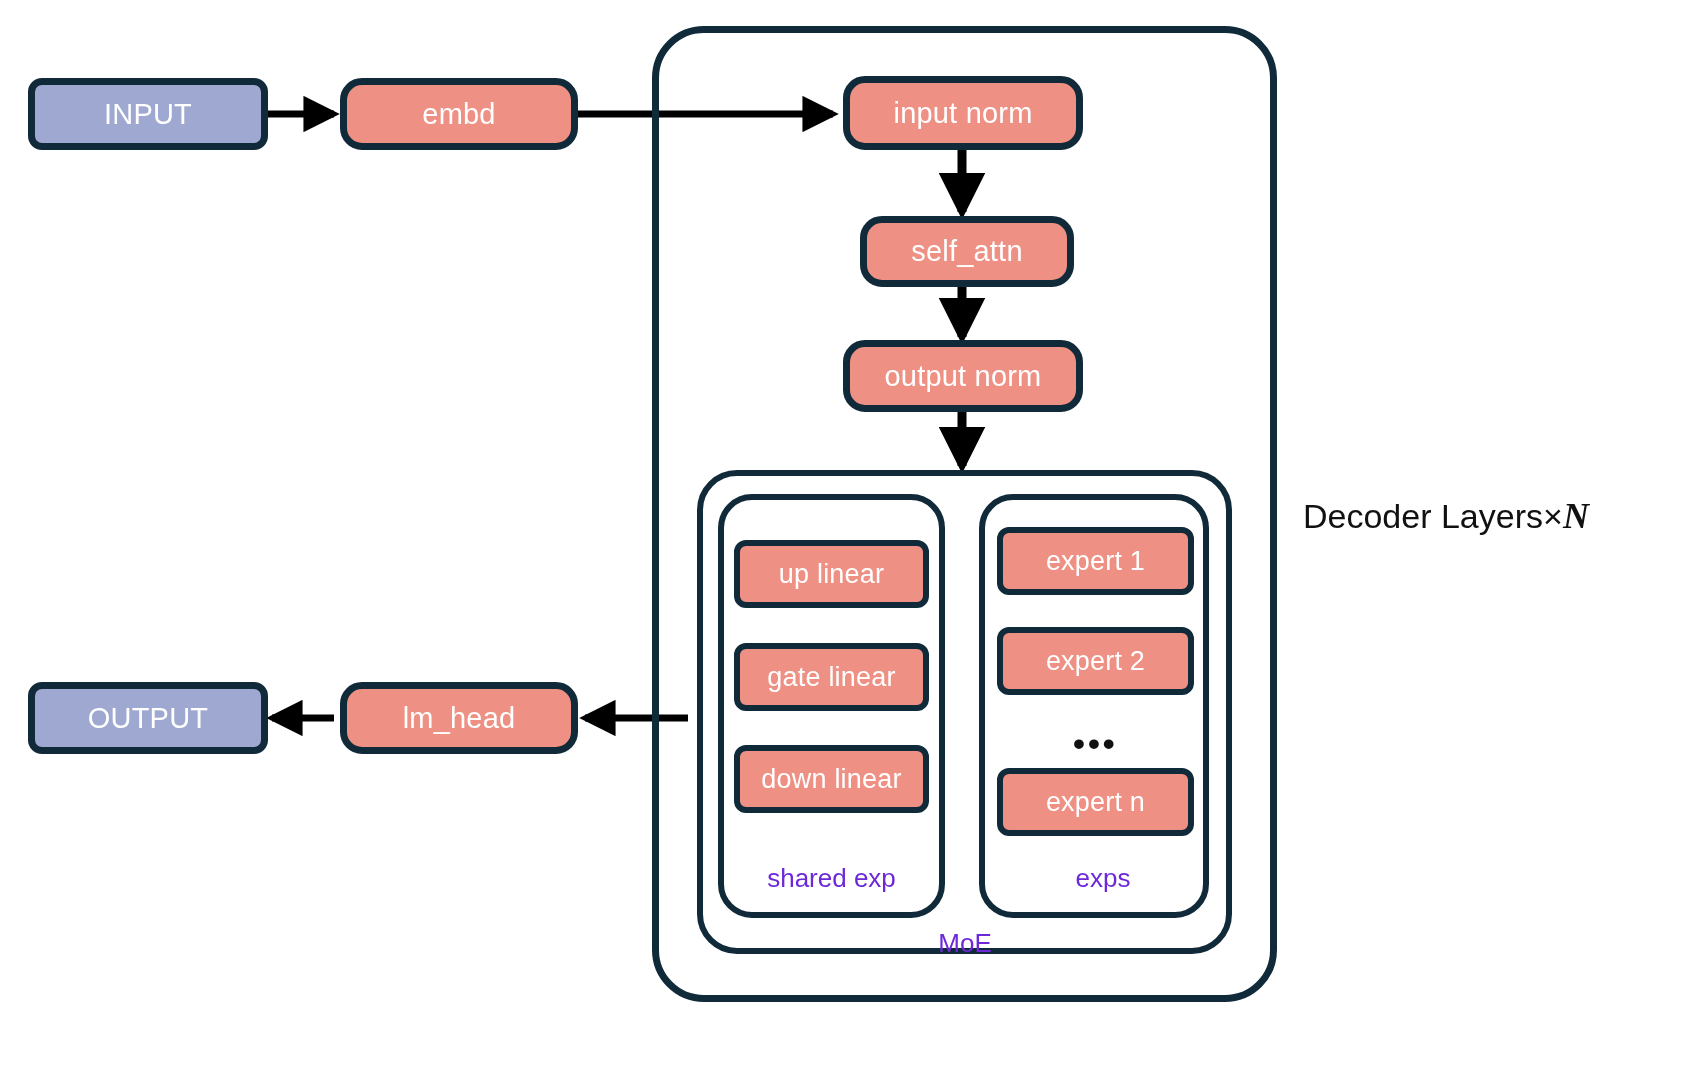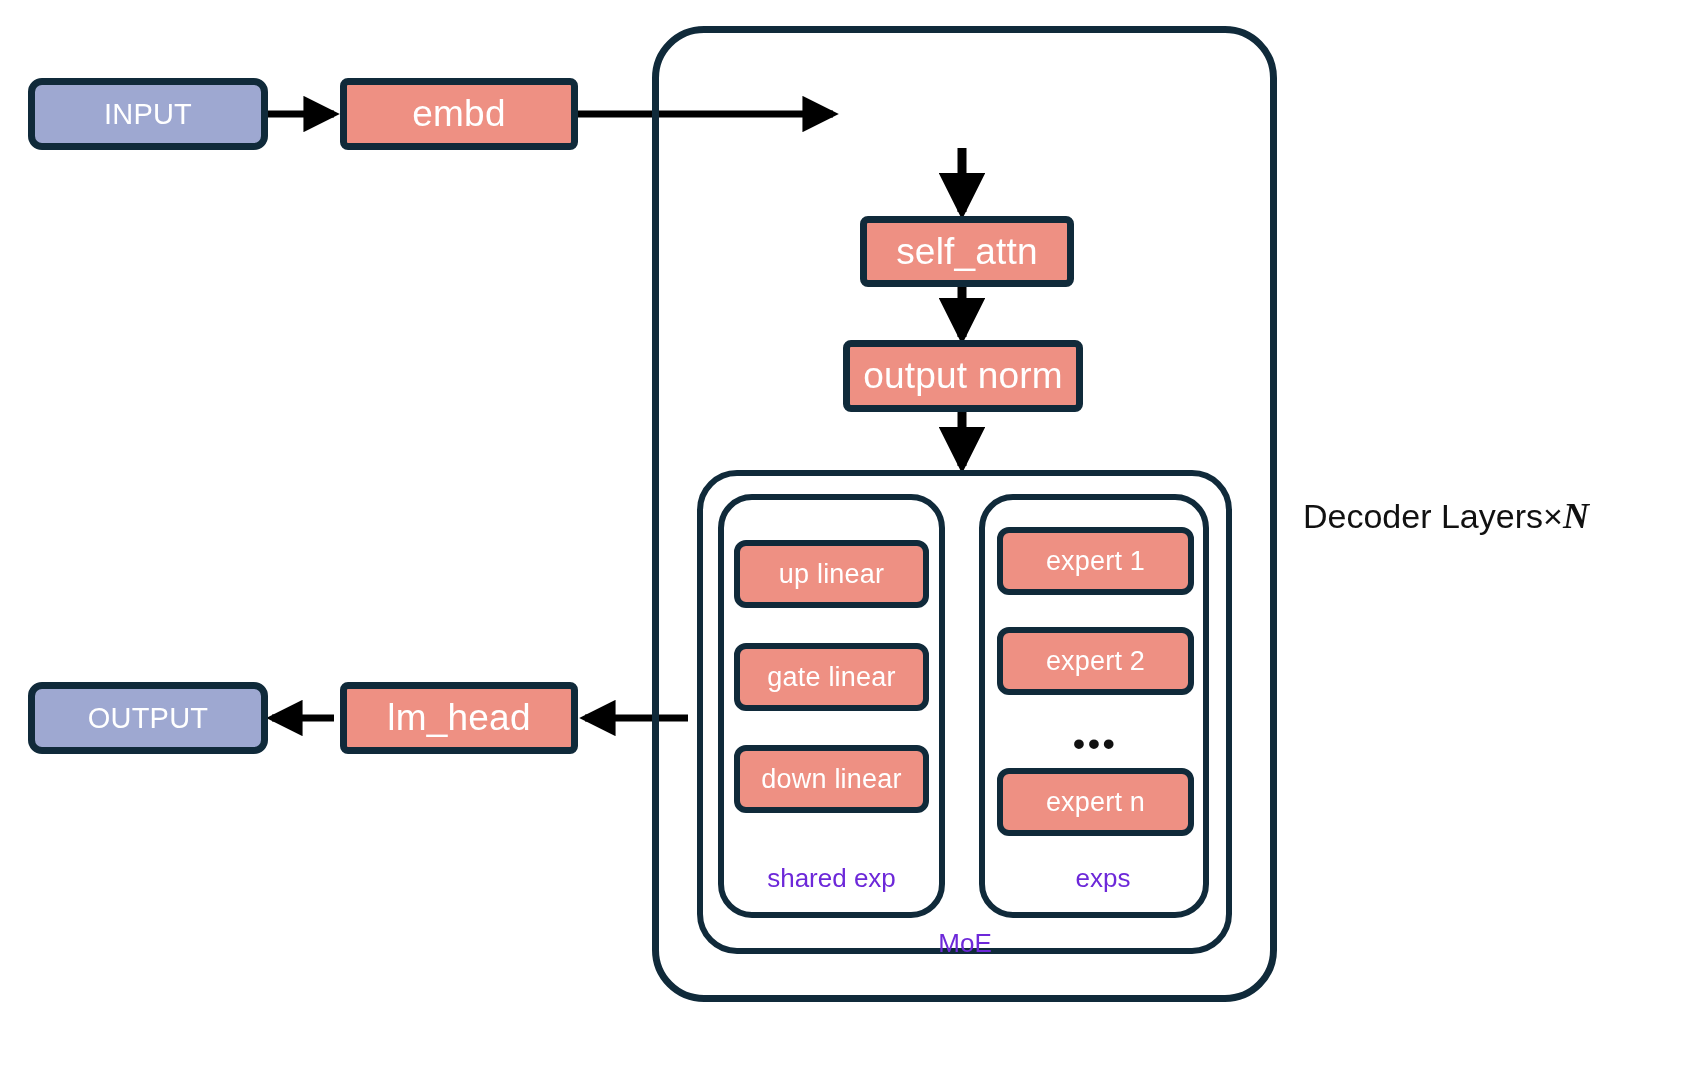--- a/index.html
+++ b/index.html
@@ -36,22 +36,22 @@
   }
   .node.io {
     background: #9EA8D1;
     border: 7px solid #102A3A;
     border-radius: 14px;
     font-size: 29px;
   }
   .node.op {
     background: #EE9083;
     border: 7px solid #102A3A;
-    border-radius: 8px;
-    font-size: 37px;
+    border-radius: 22px;
+    font-size: 29px;
   }
   .node.small {
     font-size: 27px;
     border-width: 6px;
     border-radius: 12px;
   }
   
   .group {
     position: absolute;
     box-sizing: border-box;
@@ -147,20 +147,21 @@
   <div class="group sub" style="left:718px; top:494px; width:227px; height:424px;"></div>
   <div class="group-label" style="left:718px; top:863px; width:227px;">shared exp</div>
 
   <div class="group sub" style="left:979px; top:494px; width:230px; height:424px;"></div>
   <div class="group-label" style="left:979px; top:863px; width:248px;">exps</div>
 
   <div class="node io" style="left:28px; top:78px; width:240px; height:72px;">INPUT</div>
 
   <div class="node op" style="left:340px; top:78px; width:238px; height:72px;">embd</div>
 
+  <div class="node op" style="left:843px; top:76px; width:240px; height:74px;">input norm</div>
 
   <div class="node op" style="left:860px; top:216px; width:214px; height:71px;">self_attn</div>
 
   <div class="node op" style="left:843px; top:340px; width:240px; height:72px;">output norm</div>
 
   <div class="node op small" style="left:734px; top:540px; width:195px; height:68px;">up linear</div>
   <div class="node op small" style="left:734px; top:643px; width:195px; height:68px;">gate linear</div>
   <div class="node op small" style="left:734px; top:745px; width:195px; height:68px;">down linear</div>
 
   <div class="node op small" style="left:997px; top:527px; width:197px; height:68px;">expert 1</div>

